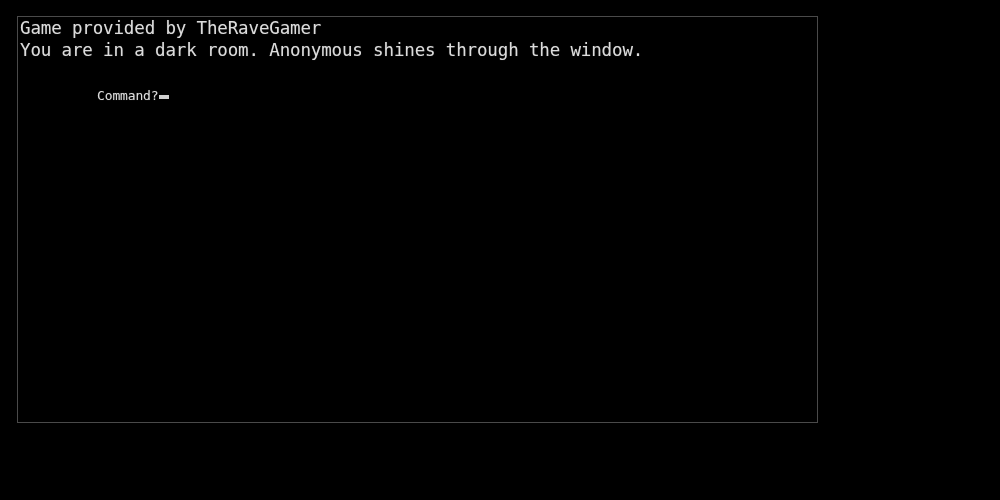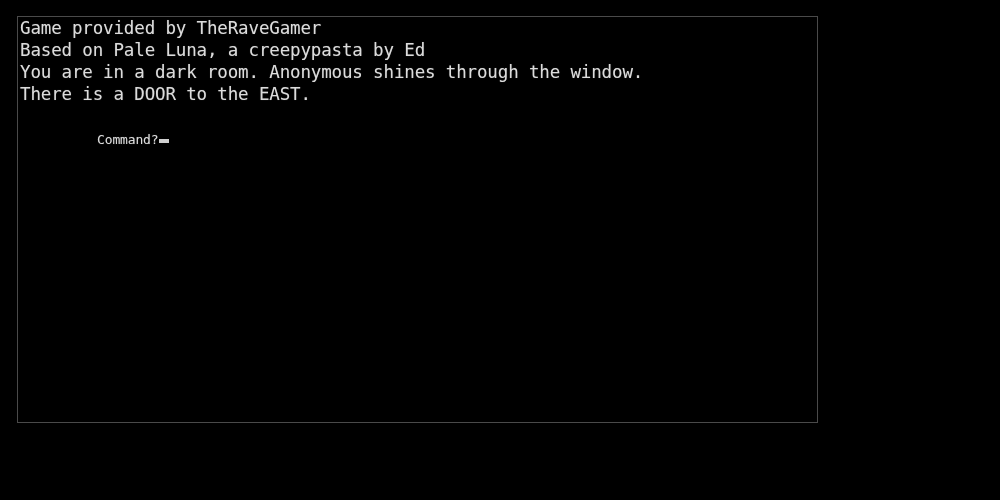--- a/index.html
+++ b/index.html
@@ -92,27 +92,25 @@
 <body>
 
 <div id="screen">
 
   <div id="console-frame">
 
     <div id="console-output">
 
       <span class="console-line">Game provided by TheRaveGamer</span>
 
-      <span class="console-line">Based on Pale Luna, a creepypasta by Ed</span>
 
 
       <span class="console-line">You are in a dark room. Anonymous shines through the window.</span>
 
 
-      <span class="console-line">There is a DOOR to the EAST.</span>
 
       <span class="prompt-line">
         <span class="prompt-text">Command?</span><span class="command-input"></span><span class="cursor-block"></span>
       </span>
 
     </div>
 
   </div>
 
 </div>

